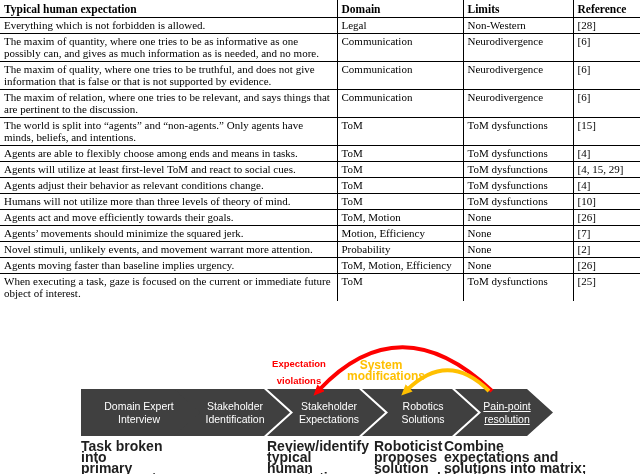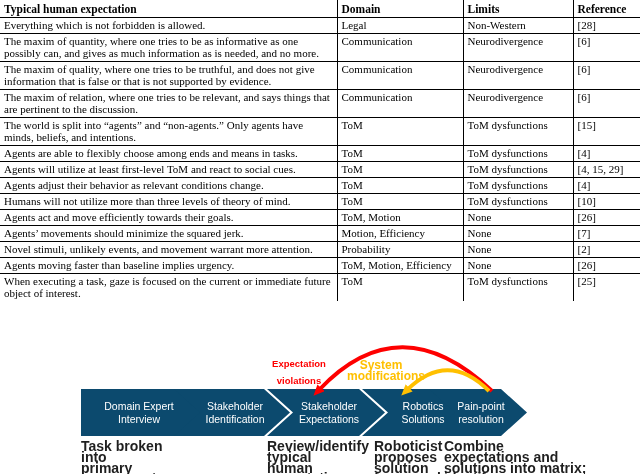--- a/index.html
+++ b/index.html
@@ -12,21 +12,21 @@
   table.exp col.c1{width:337px;} table.exp col.c2{width:126px;}
   table.exp col.c3{width:110px;} table.exp col.c4{width:67px;}
   table.exp th, table.exp td{
       padding:1.5px 4px;vertical-align:top;text-align:left;
       border-bottom:1px solid #000;font-weight:normal;overflow:hidden;}
   table.exp th{font-weight:bold;font-size:11.5px;border-bottom:1.5px solid #000;padding-top:3px;}
   table.exp th+th, table.exp td+td{border-left:1px solid #000;}
   table.exp tr:last-child td{border-bottom:none;}
 
   
-  .chev{position:absolute;top:389px;height:47px;background:#0c4a6e;
+  .chev{position:absolute;top:389px;height:47px;background:#404040;
         display:flex;flex-direction:column;align-items:center;justify-content:center;
         color:#fff;font-family:"Liberation Sans", sans-serif;font-size:10.5px;
         line-height:12.5px;text-align:center;white-space:pre-line;}
   .chev.first{clip-path:polygon(0 0, calc(100% - 26px) 0, 100% 50%, calc(100% - 26px) 100%, 0 100%);
               padding-right:18px;}
   .chev.mid{clip-path:polygon(0 0, calc(100% - 26px) 0, 100% 50%, calc(100% - 26px) 100%, 0 100%, 26px 50%);
               padding-left:20px;padding-right:14px;box-sizing:border-box;}
   .caption{position:absolute;top:441px;font-family:"Liberation Sans", sans-serif;
            font-size:14px;line-height:10.8px;font-weight:bold;color:#1f1f1f;white-space:pre-line;}
   .arc-label{position:absolute;font-family:"Liberation Sans", sans-serif;font-weight:bold;
@@ -146,21 +146,21 @@
   <div>
 
     <div class="chev first" style="left:81px;width:116px;">Domain Expert
 Interview</div>
     <div class="chev mid" style="left:174px;width:116px;">Stakeholder
 Identification</div>
     <div class="chev mid" style="left:267px;width:118px;">Stakeholder
 Expectations</div>
     <div class="chev mid" style="left:362px;width:116px;">Robotics
 Solutions</div>
-    <div class="chev mid" style="left:429px;width:98px;">Pain-point
+    <div class="chev mid" style="left:455px;width:98px;text-decoration:underline;">Pain-point
 resolution</div>
 
     <div class="caption" style="left:81px;width:110px;">Task broken into
 primary components</div>
     <div class="caption" style="left:267px;width:112px;">Review/identify typical
 human expectations and
 expert expectations</div>
     <div class="caption" style="left:362px;width:100px;margin-left:12px;">Roboticist proposes
 solution framework</div>
     <div class="caption" style="left:444px;width:148px;">Combine expectations and

